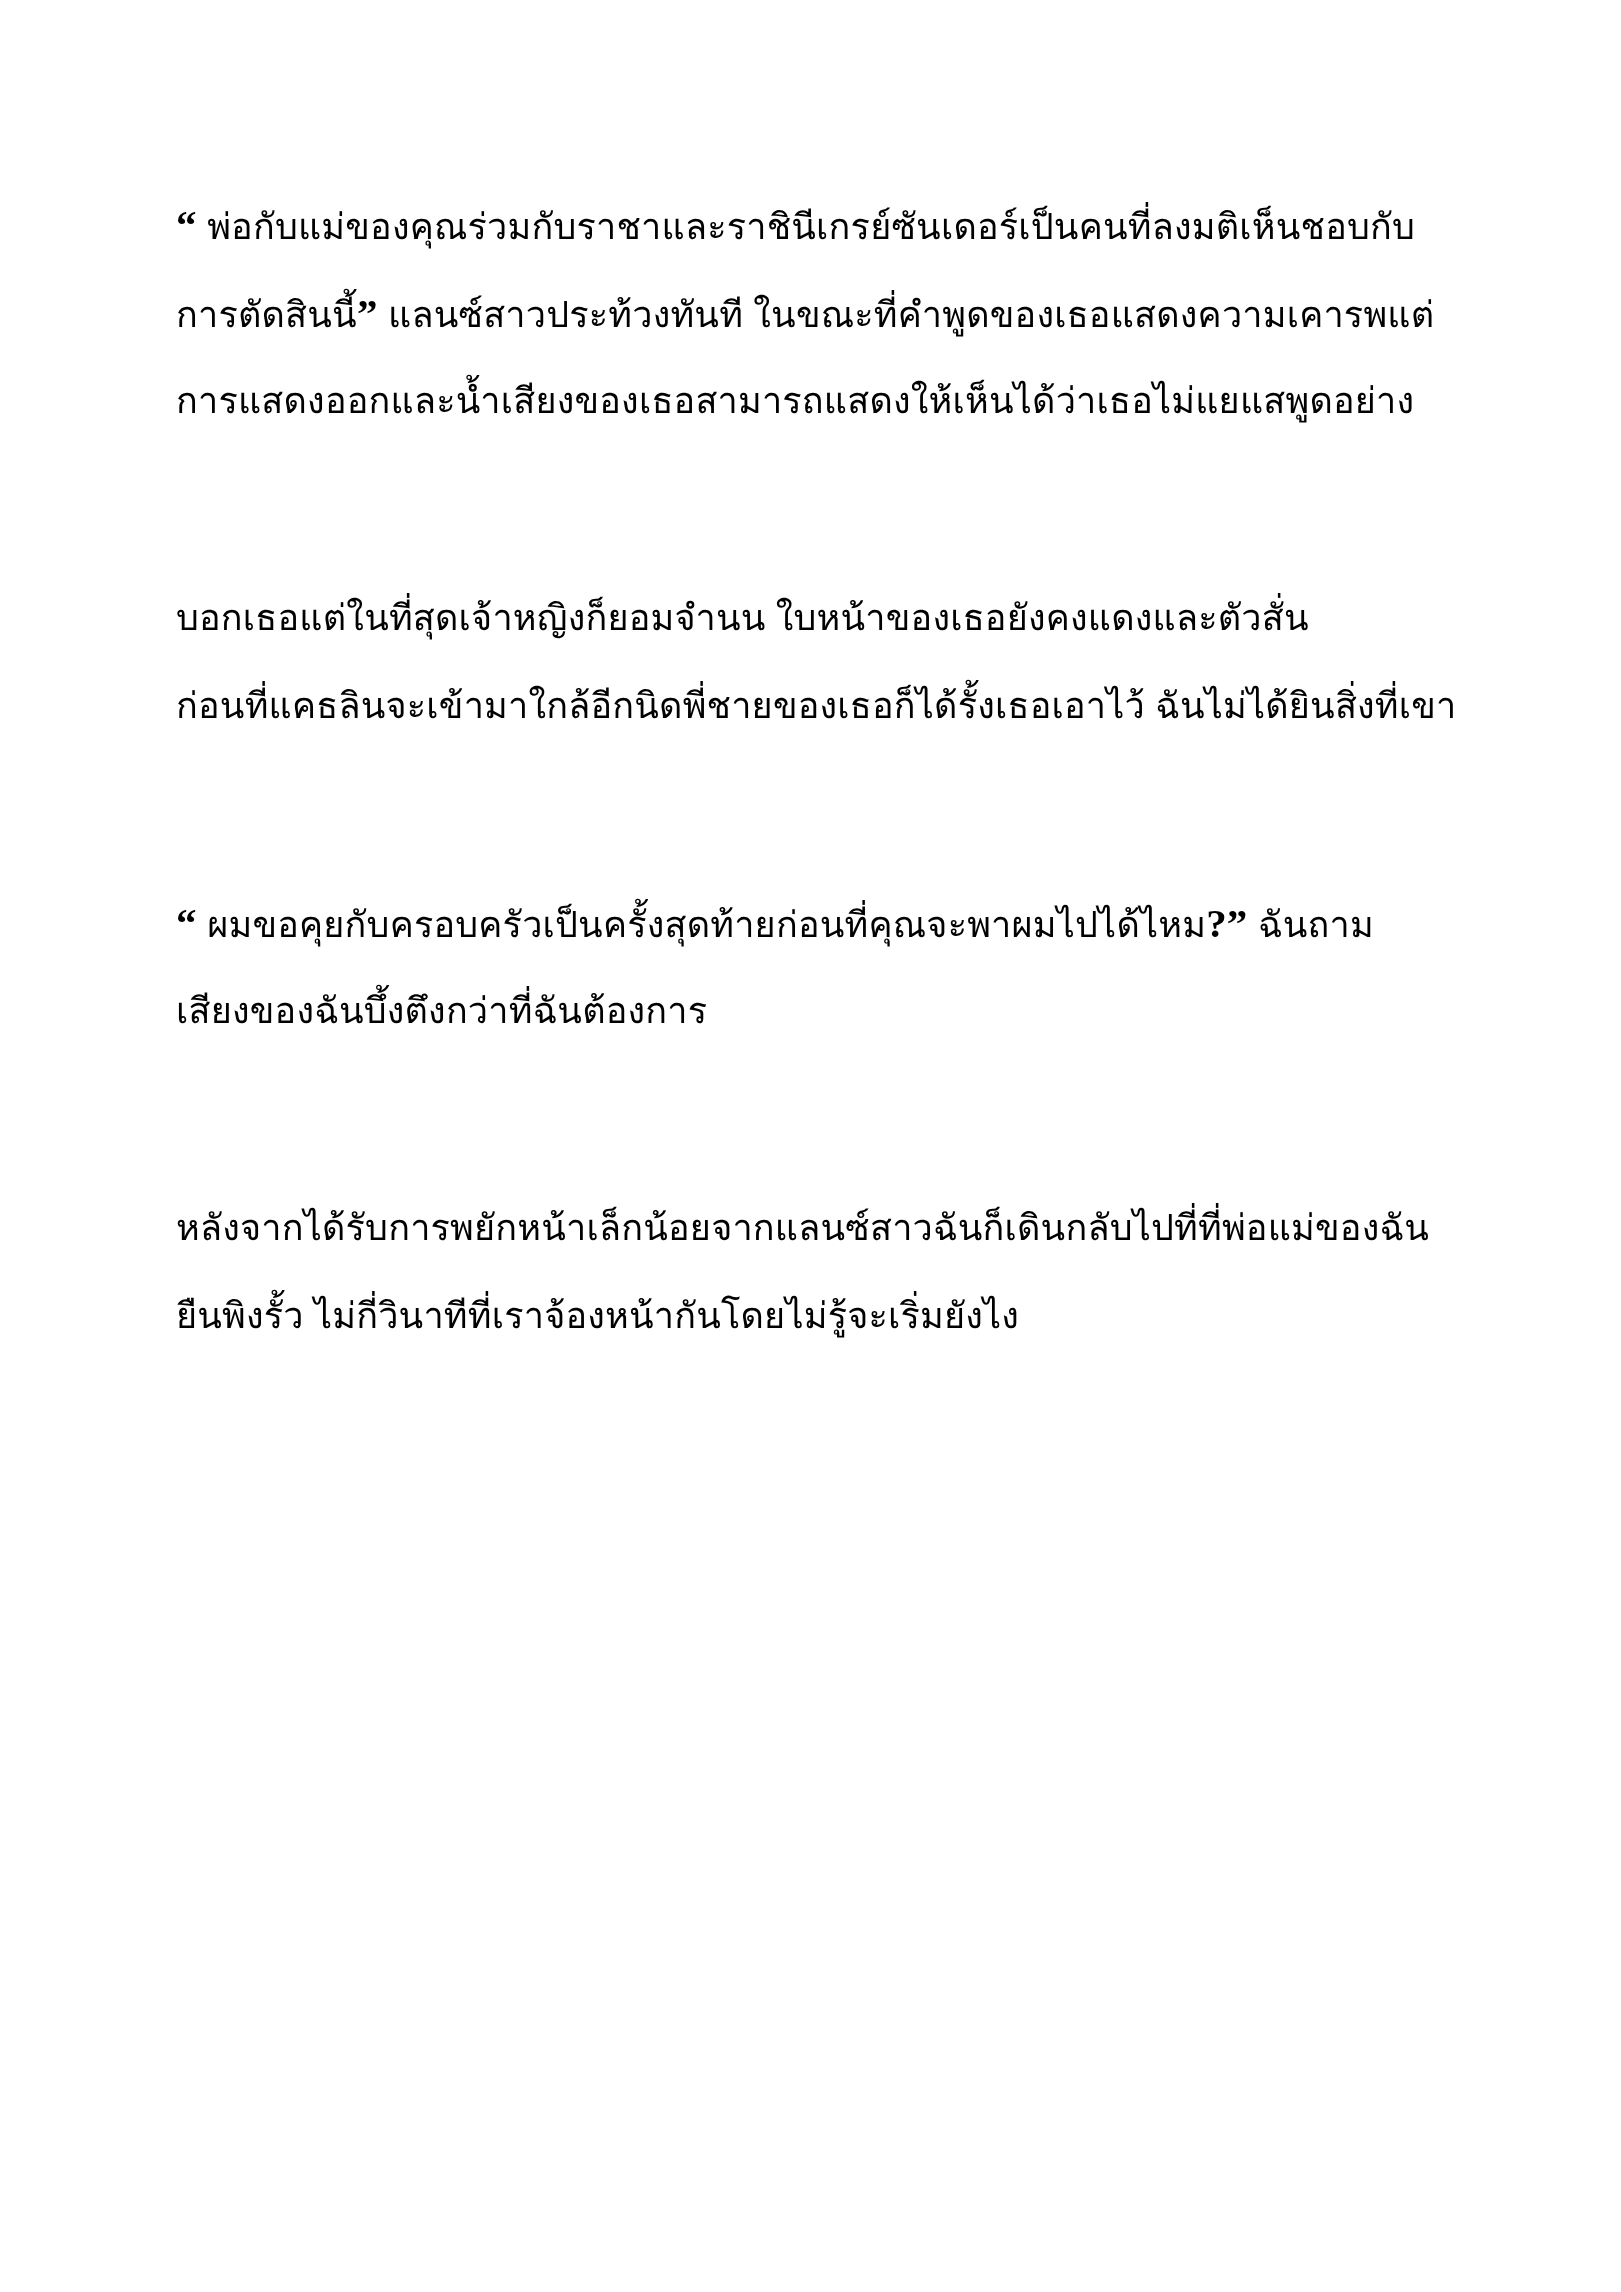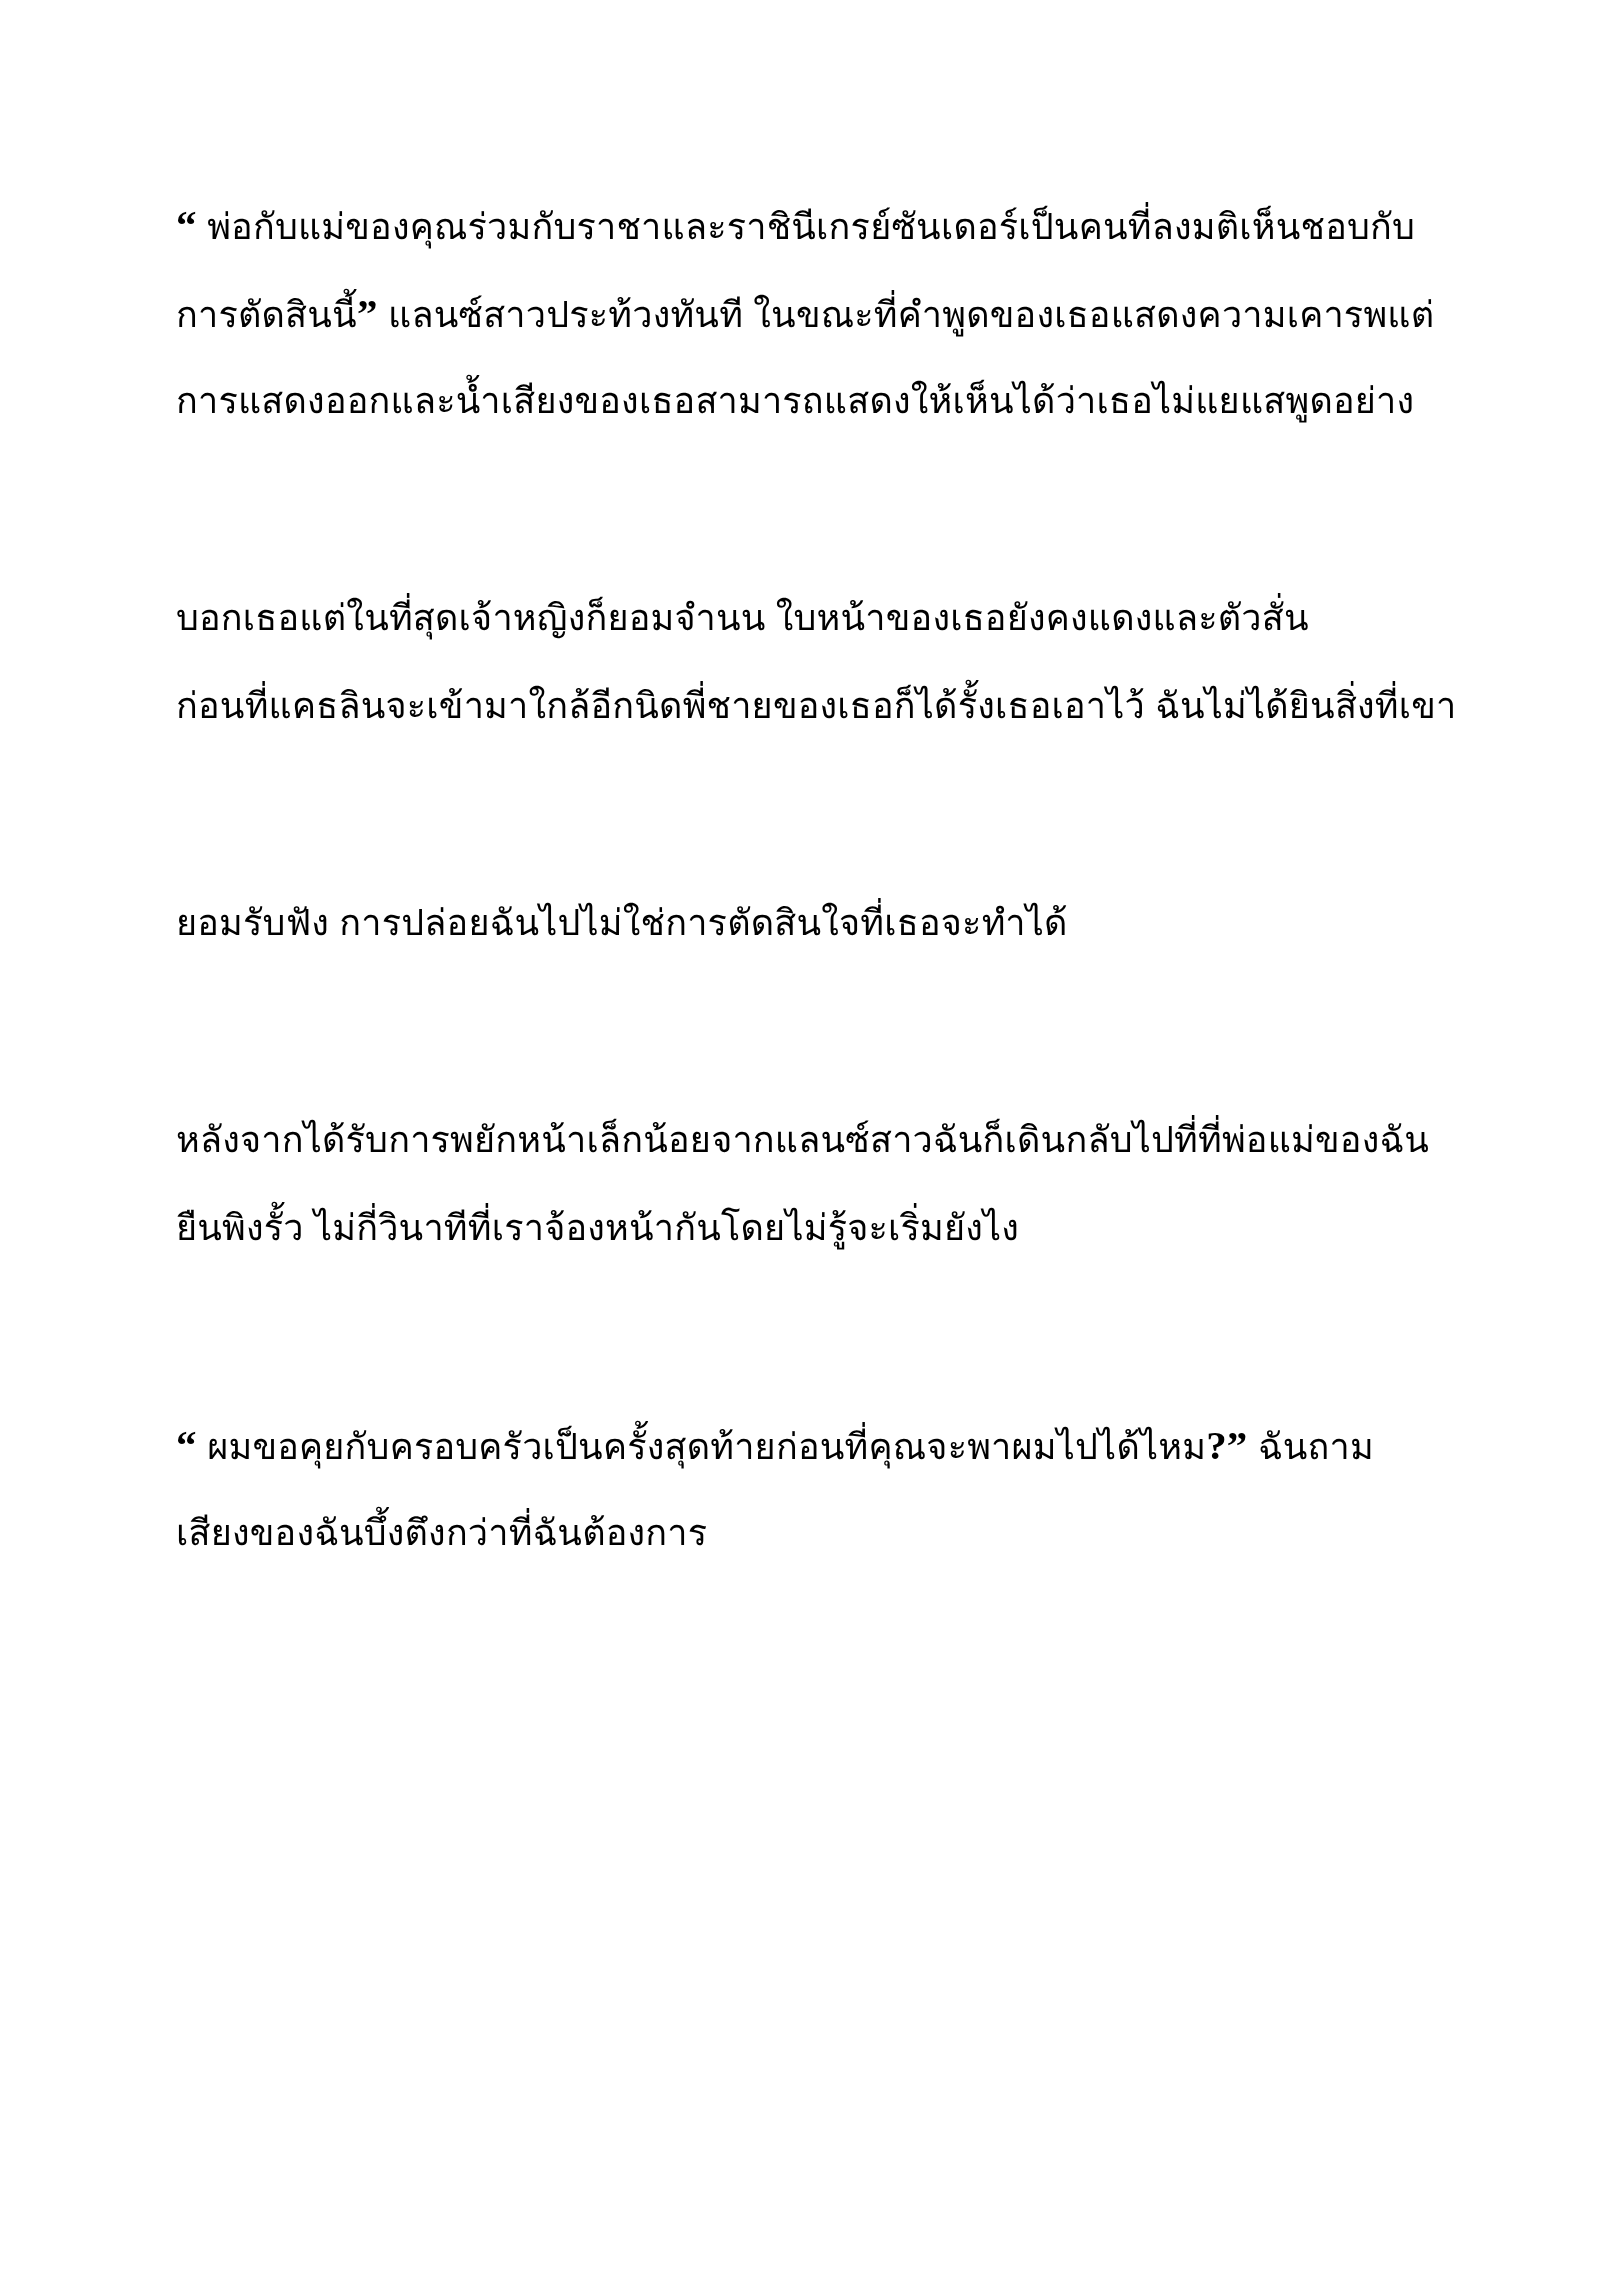--- a/index.html
+++ b/index.html
@@ -56,37 +56,34 @@
   <div class="para">
     <div class="line">
       <span>บอกเธอแต่ในที่สุดเจ้าหญิงก็ยอมจำนน ใบหน้าของเธอยังคงแดงและตัวสั่น</span>
     </div>
     <div class="line">
       <span>ก่อนที่แคธลินจะเข้ามาใกล้อีกนิดพี่ชายของเธอก็ได้รั้งเธอเอาไว้ ฉันไม่ได้ยินสิ่งที่เขา</span>
     </div>
   </div>
 
   <div class="para">
+  </div>
+
+  <div class="para">
     <div class="line">
-      <span>ยอมรับฟัง การปล่อยฉันไปไม่ใช่การตัดสินใจที่เธอจะทำได้</span>
+      <span class="q">“ </span><span>ผมขอคุยกับครอบครัวเป็นครั้งสุดท้ายก่อนที่คุณจะพาผมไปได้ไหม</span><span class="q">?” </span><span>ฉันถาม</span>
+    </div>
+    <div class="line">
+      <span>เสียงของฉันบึ้งตึงกว่าที่ฉันต้องการ</span>
     </div>
   </div>
 
   <div class="para">
     <div class="line">
       <span>หลังจากได้รับการพยักหน้าเล็กน้อยจากแลนซ์สาวฉันก็เดินกลับไปที่ที่พ่อแม่ของฉัน</span>
     </div>
     <div class="line">
       <span>ยืนพิงรั้ว ไม่กี่วินาทีที่เราจ้องหน้ากันโดยไม่รู้จะเริ่มยังไง</span>
     </div>
   </div>
 
-  <div class="para">
-    <div class="line">
-      <span class="q">“ </span><span>ผมขอคุยกับครอบครัวเป็นครั้งสุดท้ายก่อนที่คุณจะพาผมไปได้ไหม</span><span class="q">?” </span><span>ฉันถาม</span>
-    </div>
-    <div class="line">
-      <span>เสียงของฉันบึ้งตึงกว่าที่ฉันต้องการ</span>
-    </div>
-  </div>
-
 </div>
 
 
 </body></html>

